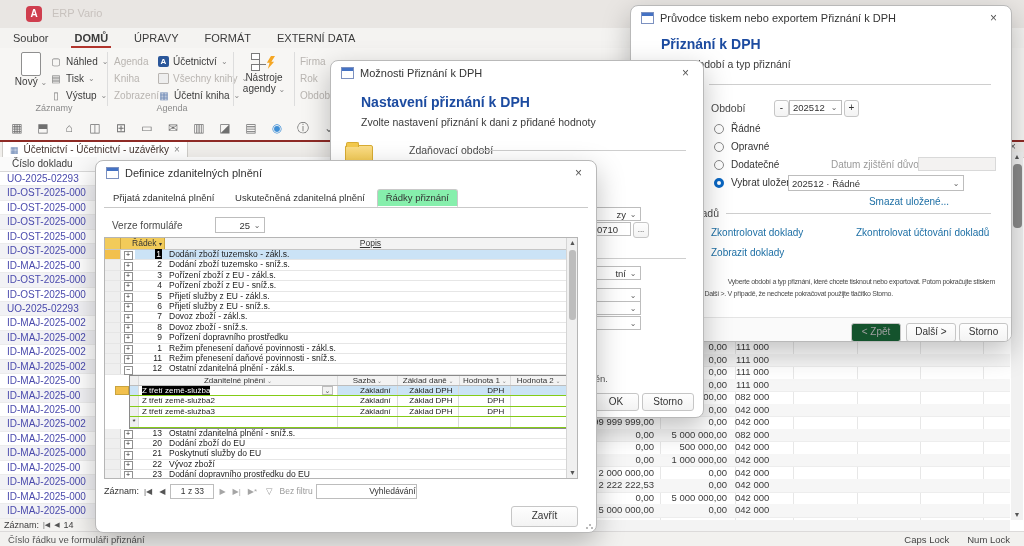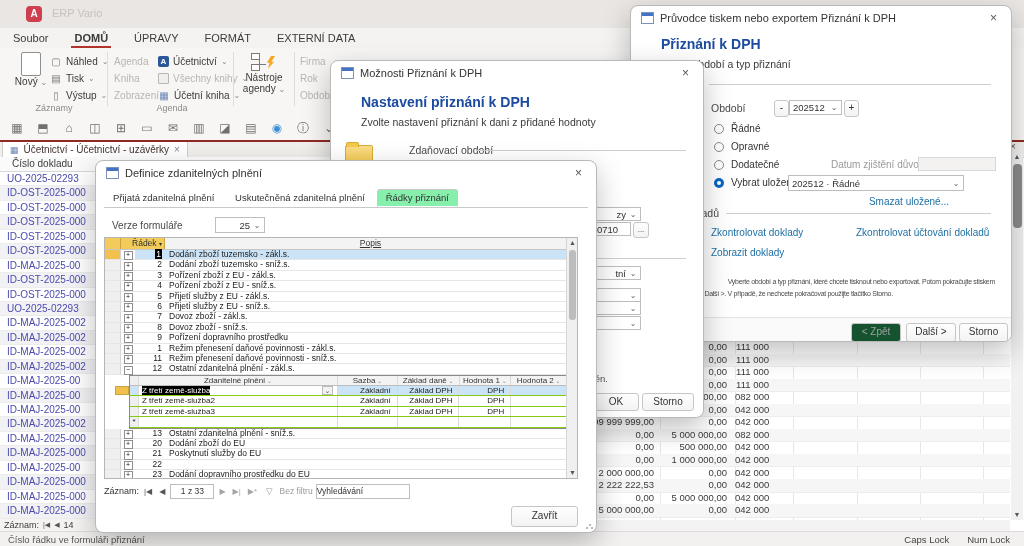--- a/index.html
+++ b/index.html
@@ -132,21 +132,21 @@
   .strow.sel .stc.c1{background:#fff;}
   .strow.sel .stc.c1 b{background:#000;color:#fff;font-weight:normal;}
   .stcav{position:absolute;left:192px;top:0;width:11px;height:9px;border:1px solid #bdbdbd;background:#f2f2f2;
          font-size:7px;text-align:center;line-height:8px;color:#555;box-sizing:border-box;}
   .curmark{position:absolute;left:-15px;top:0;width:14px;height:9.4px;background:#f2c04d;border:1px solid #c9a43e;box-sizing:border-box;}
   #defnav{position:absolute;left:8px;top:322px;height:16px;display:flex;align-items:center;gap:3px;font-size:9px;color:#333;}
   #defnav .nb{font-size:8px;color:#555;padding:0 2px;}
   #defnav .nb.dim{color:#a5a5a5;}
   #defnav .nvbox{border:1px solid #bdbdbd;width:42px;height:13px;text-align:center;line-height:13px;font-size:8.5px;background:#fff;}
   #defnav .filt{color:#9a9a9a;font-size:8.5px;margin-left:4px;}
-  #defnav .srch{border:1px solid #bdbdbd;width:92px;height:13px;line-height:13px;font-size:8.5px;background:#fff;padding-left:0;}
+  #defnav .srch{border:1px solid #bdbdbd;width:92px;height:13px;line-height:13px;font-size:8.5px;background:#fff;padding-left:7px;text-align:right;}
   .grip{position:absolute;right:3px;bottom:3px;width:8px;height:8px;
         background:radial-gradient(circle at 2px 7px,#b9b9b9 1px,transparent 1.3px),
                    radial-gradient(circle at 5px 4px,#b9b9b9 1px,transparent 1.3px),
                    radial-gradient(circle at 7px 7px,#b9b9b9 1px,transparent 1.3px);}
 </style>
 </head>
 <body>
 
 <div class="abs" id="titlebar">
   <div class="abs" id="applogo">A</div>
@@ -639,20 +639,21 @@
         <div class="drow">
           <div class="dsel"></div>
           <div class="dexp"><i>+</i></div>
           <div class="dnum">21</div>
           <div class="ddesc">Poskytnutí služby do EU</div>
         </div>
         <div class="drow">
           <div class="dsel"></div>
           <div class="dexp"><i>+</i></div>
           <div class="dnum">22</div>
+          <div class="ddesc">Vývoz zboží</div>
         </div>
         <div class="drow">
           <div class="dsel"></div>
           <div class="dexp"><i>+</i></div>
           <div class="dnum">23</div>
           <div class="ddesc">Dodání dopravního prostředku do EU</div>
         </div>
       </div>
     <div id="dsscroll">
       <div class="sarrow" style="top:0;width:11px;">▲</div>

